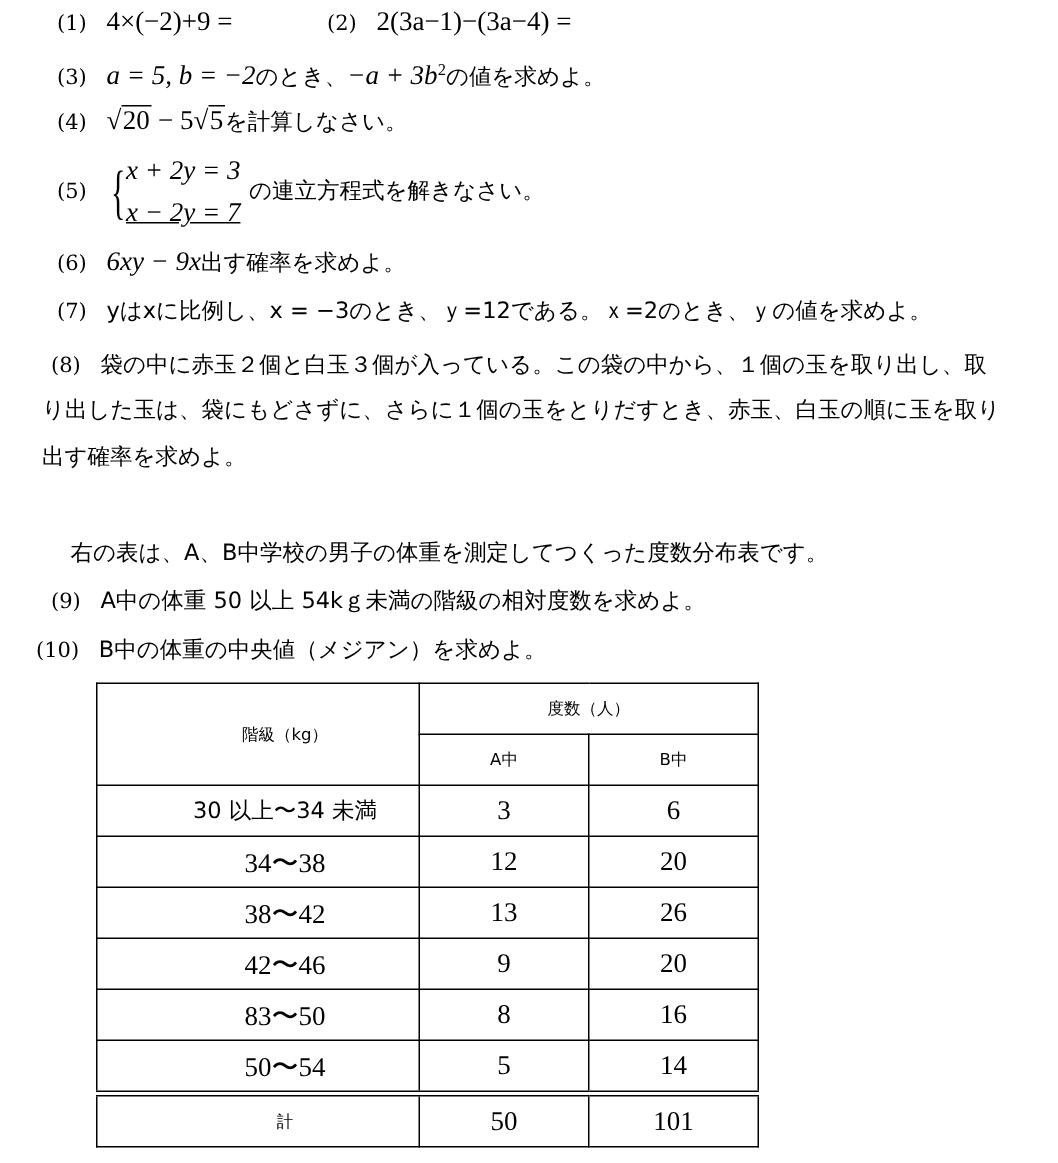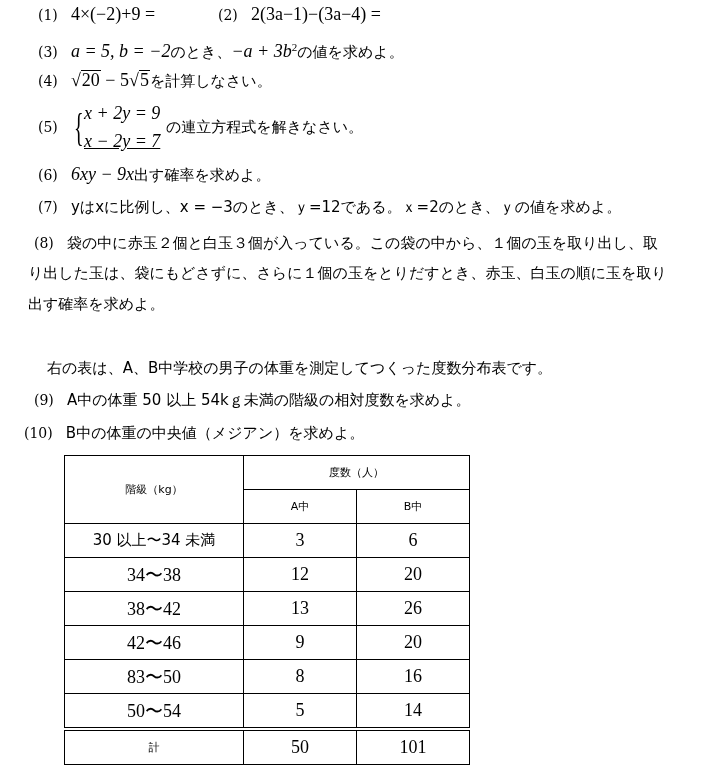--- a/index.html
+++ b/index.html
@@ -11,21 +11,21 @@
   .mi { font-family:"Liberation Serif",serif; font-style:italic; font-size:18px; }
   .jp { font-family:"DejaVu Sans","Liberation Sans",sans-serif; font-size:15px; }
   .sqrt { display:inline-block; border-top:1.3px solid #000; padding:0 1px; line-height:18px; }
   .brace-wrap { position:absolute; left:74px; top:103px; }
   .brace { position:absolute; left:0; top:0; font-size:40px; line-height:50px; font-family:"Liberation Serif",serif; transform:scaleX(0.5); transform-origin:left; }
   .eq1, .eq2 { position:absolute; left:10px; white-space:nowrap; }
   .eq1 { top:0; } .eq2 { top:28px;text-decoration:underline; }
 
   table.freq { position:absolute; left:64px; top:455px; border-collapse:collapse; }
   table.freq td { border:1.5px solid #000; text-align:center; padding:0; height:33px; }
-  table.freq .c1 { width:178px; }
+  table.freq .c1 { width:178px;padding-left:36px; }
   table.freq .c2 { width:112px; }
   table.freq .c3 { width:112px; }
   .hd { font-family:"DejaVu Sans","Liberation Sans",sans-serif; font-size:11px; }
   .val { font-family:"Liberation Serif",serif; font-size:18px; }
   .cls { font-family:"DejaVu Sans","Liberation Sans",sans-serif; font-size:15px; }
   tr.total td { border-top:4px double #000; }
 </style>
 </head>
 <body>
 
@@ -46,21 +46,21 @@
 <div class="line" style="left:38px; top:70px;">
   <span class="num">(4)</span>
   <span class="m">√</span><span class="m sqrt">20</span><span class="m"> − 5</span><span class="m">√</span><span class="m sqrt">5</span><span class="jp">を計算しなさい。</span>
 </div>
 
 <div class="line" style="left:38px; top:117px;">
   <span class="num">(5)</span>
 </div>
 <div class="brace-wrap">
   <span class="brace">{</span>
-  <div class="eq1 mi">x + 2y = 9</div>
+  <div class="eq1 mi">x + 2y = 3</div>
   <div class="eq2 mi">x − 2y = 7</div>
 </div>
 <div class="line jp" style="left:166px; top:117px;">の連立方程式を解きなさい。</div>
 
 <div class="line" style="left:38px; top:164px;">
   <span class="num">(6)</span>
   <span class="mi">6xy − 9x</span><span class="jp">出す確率を求めよ。</span>
 </div>
 
 <div class="line" style="left:38px; top:197px;">

